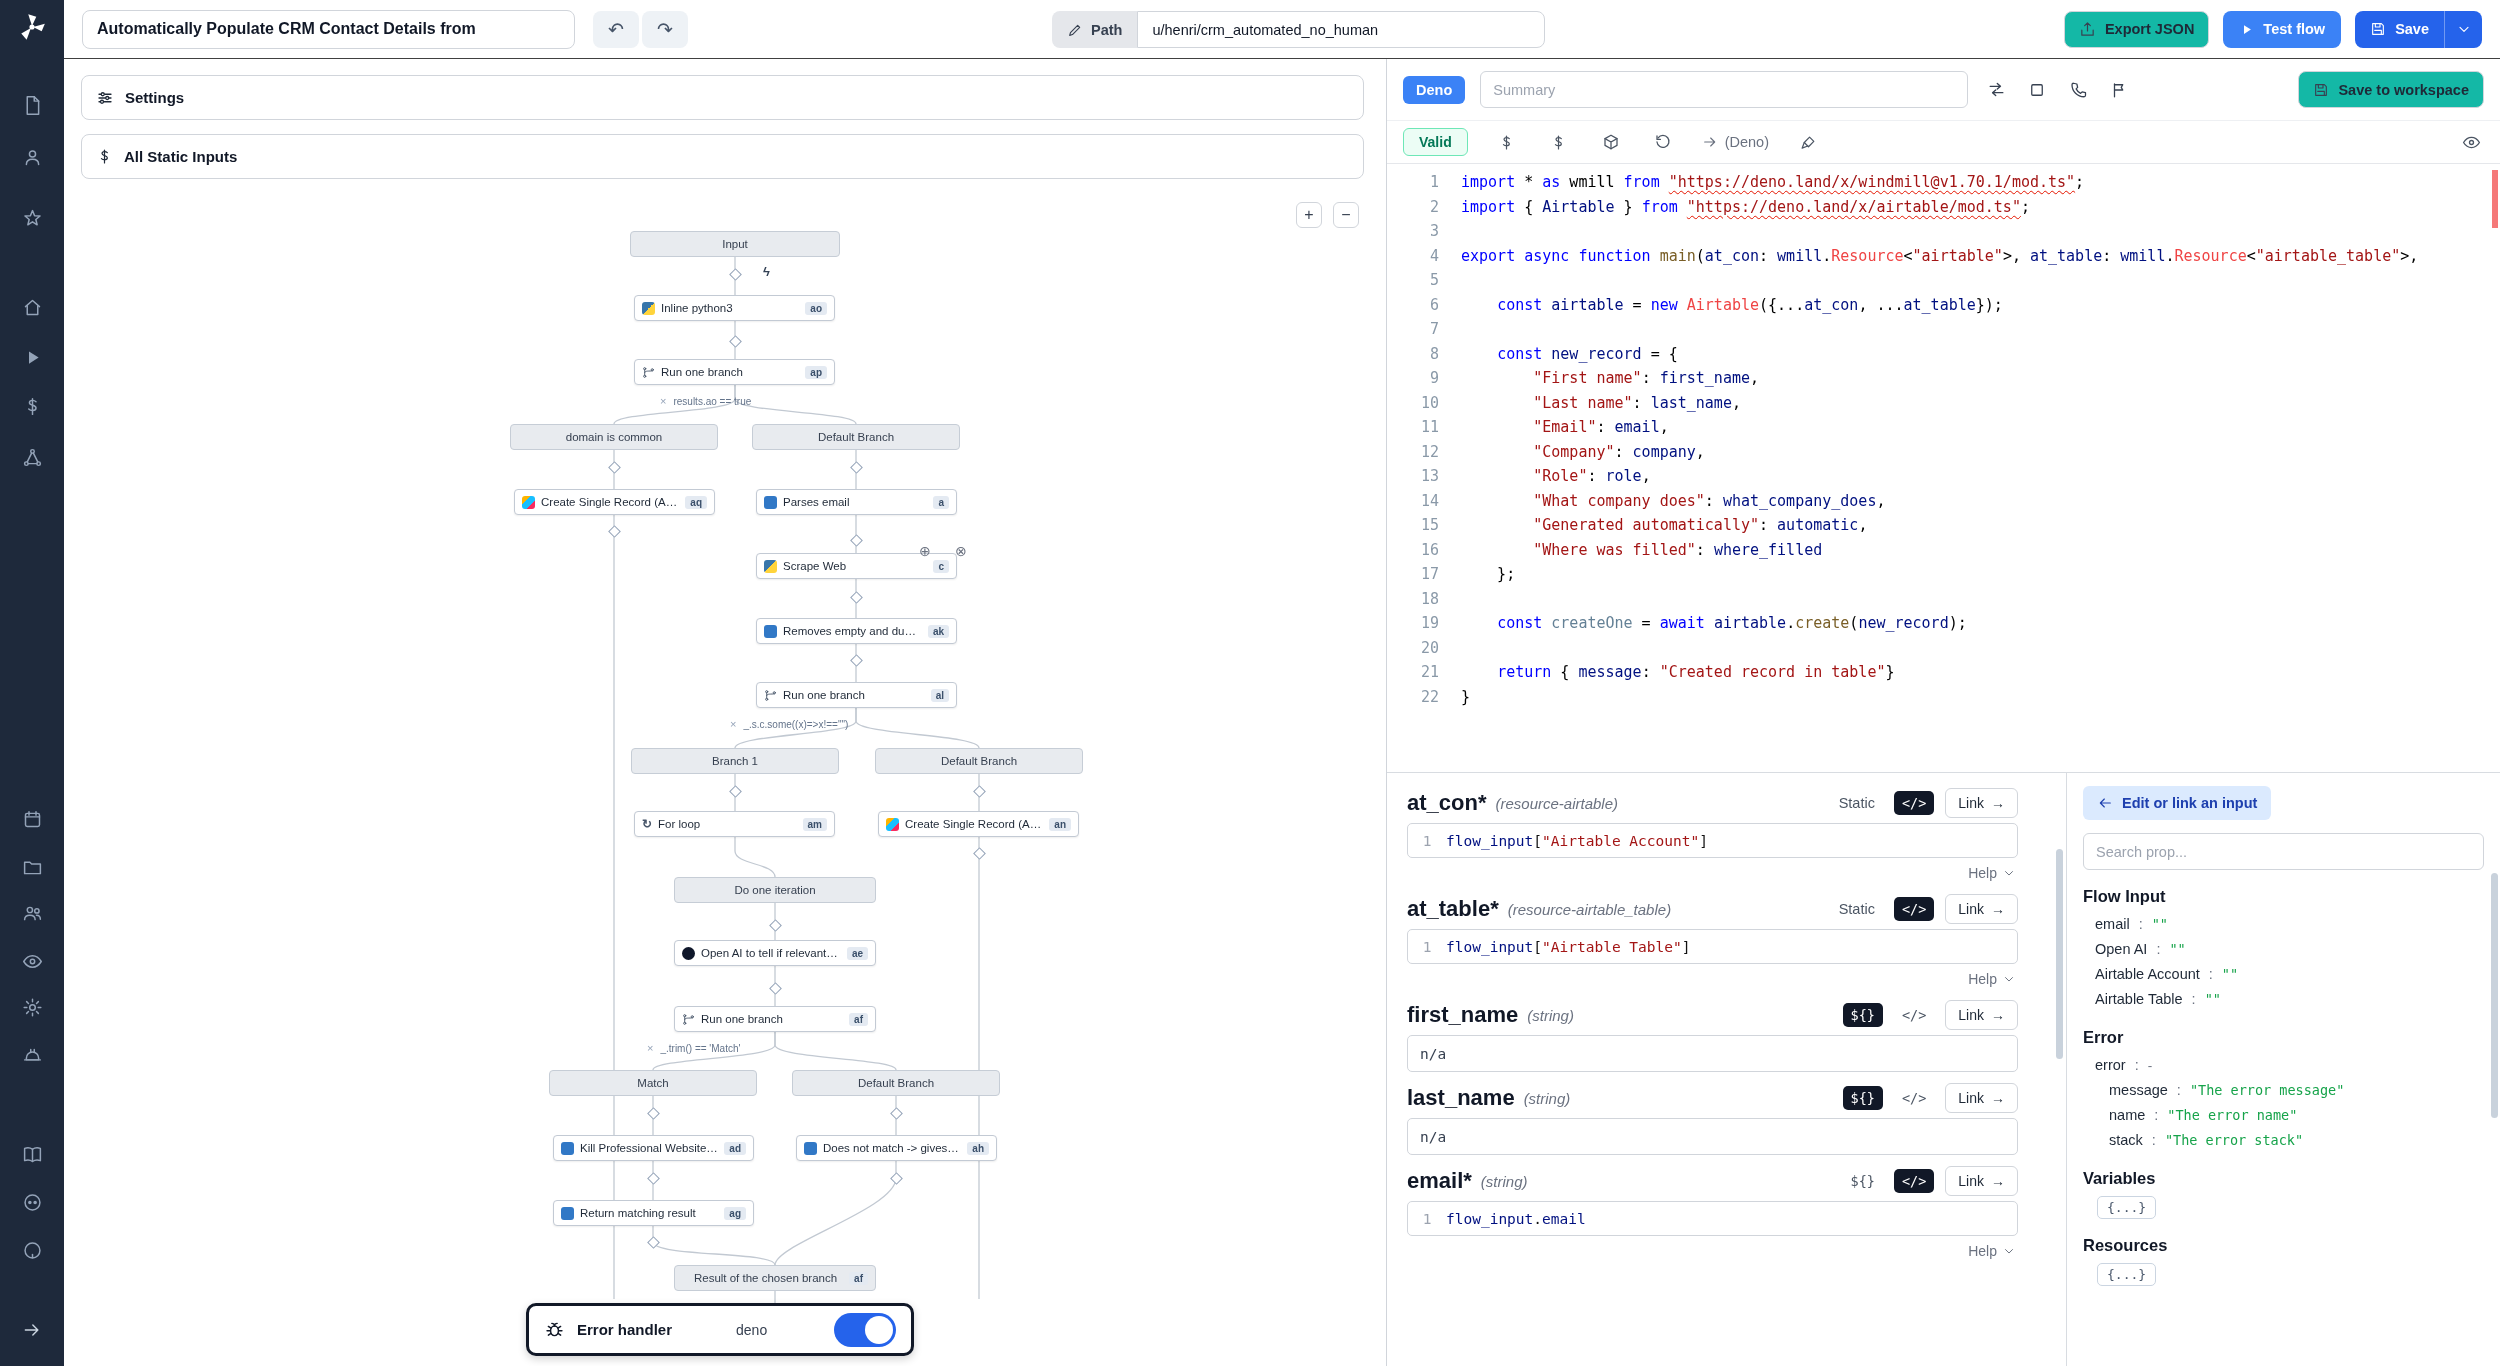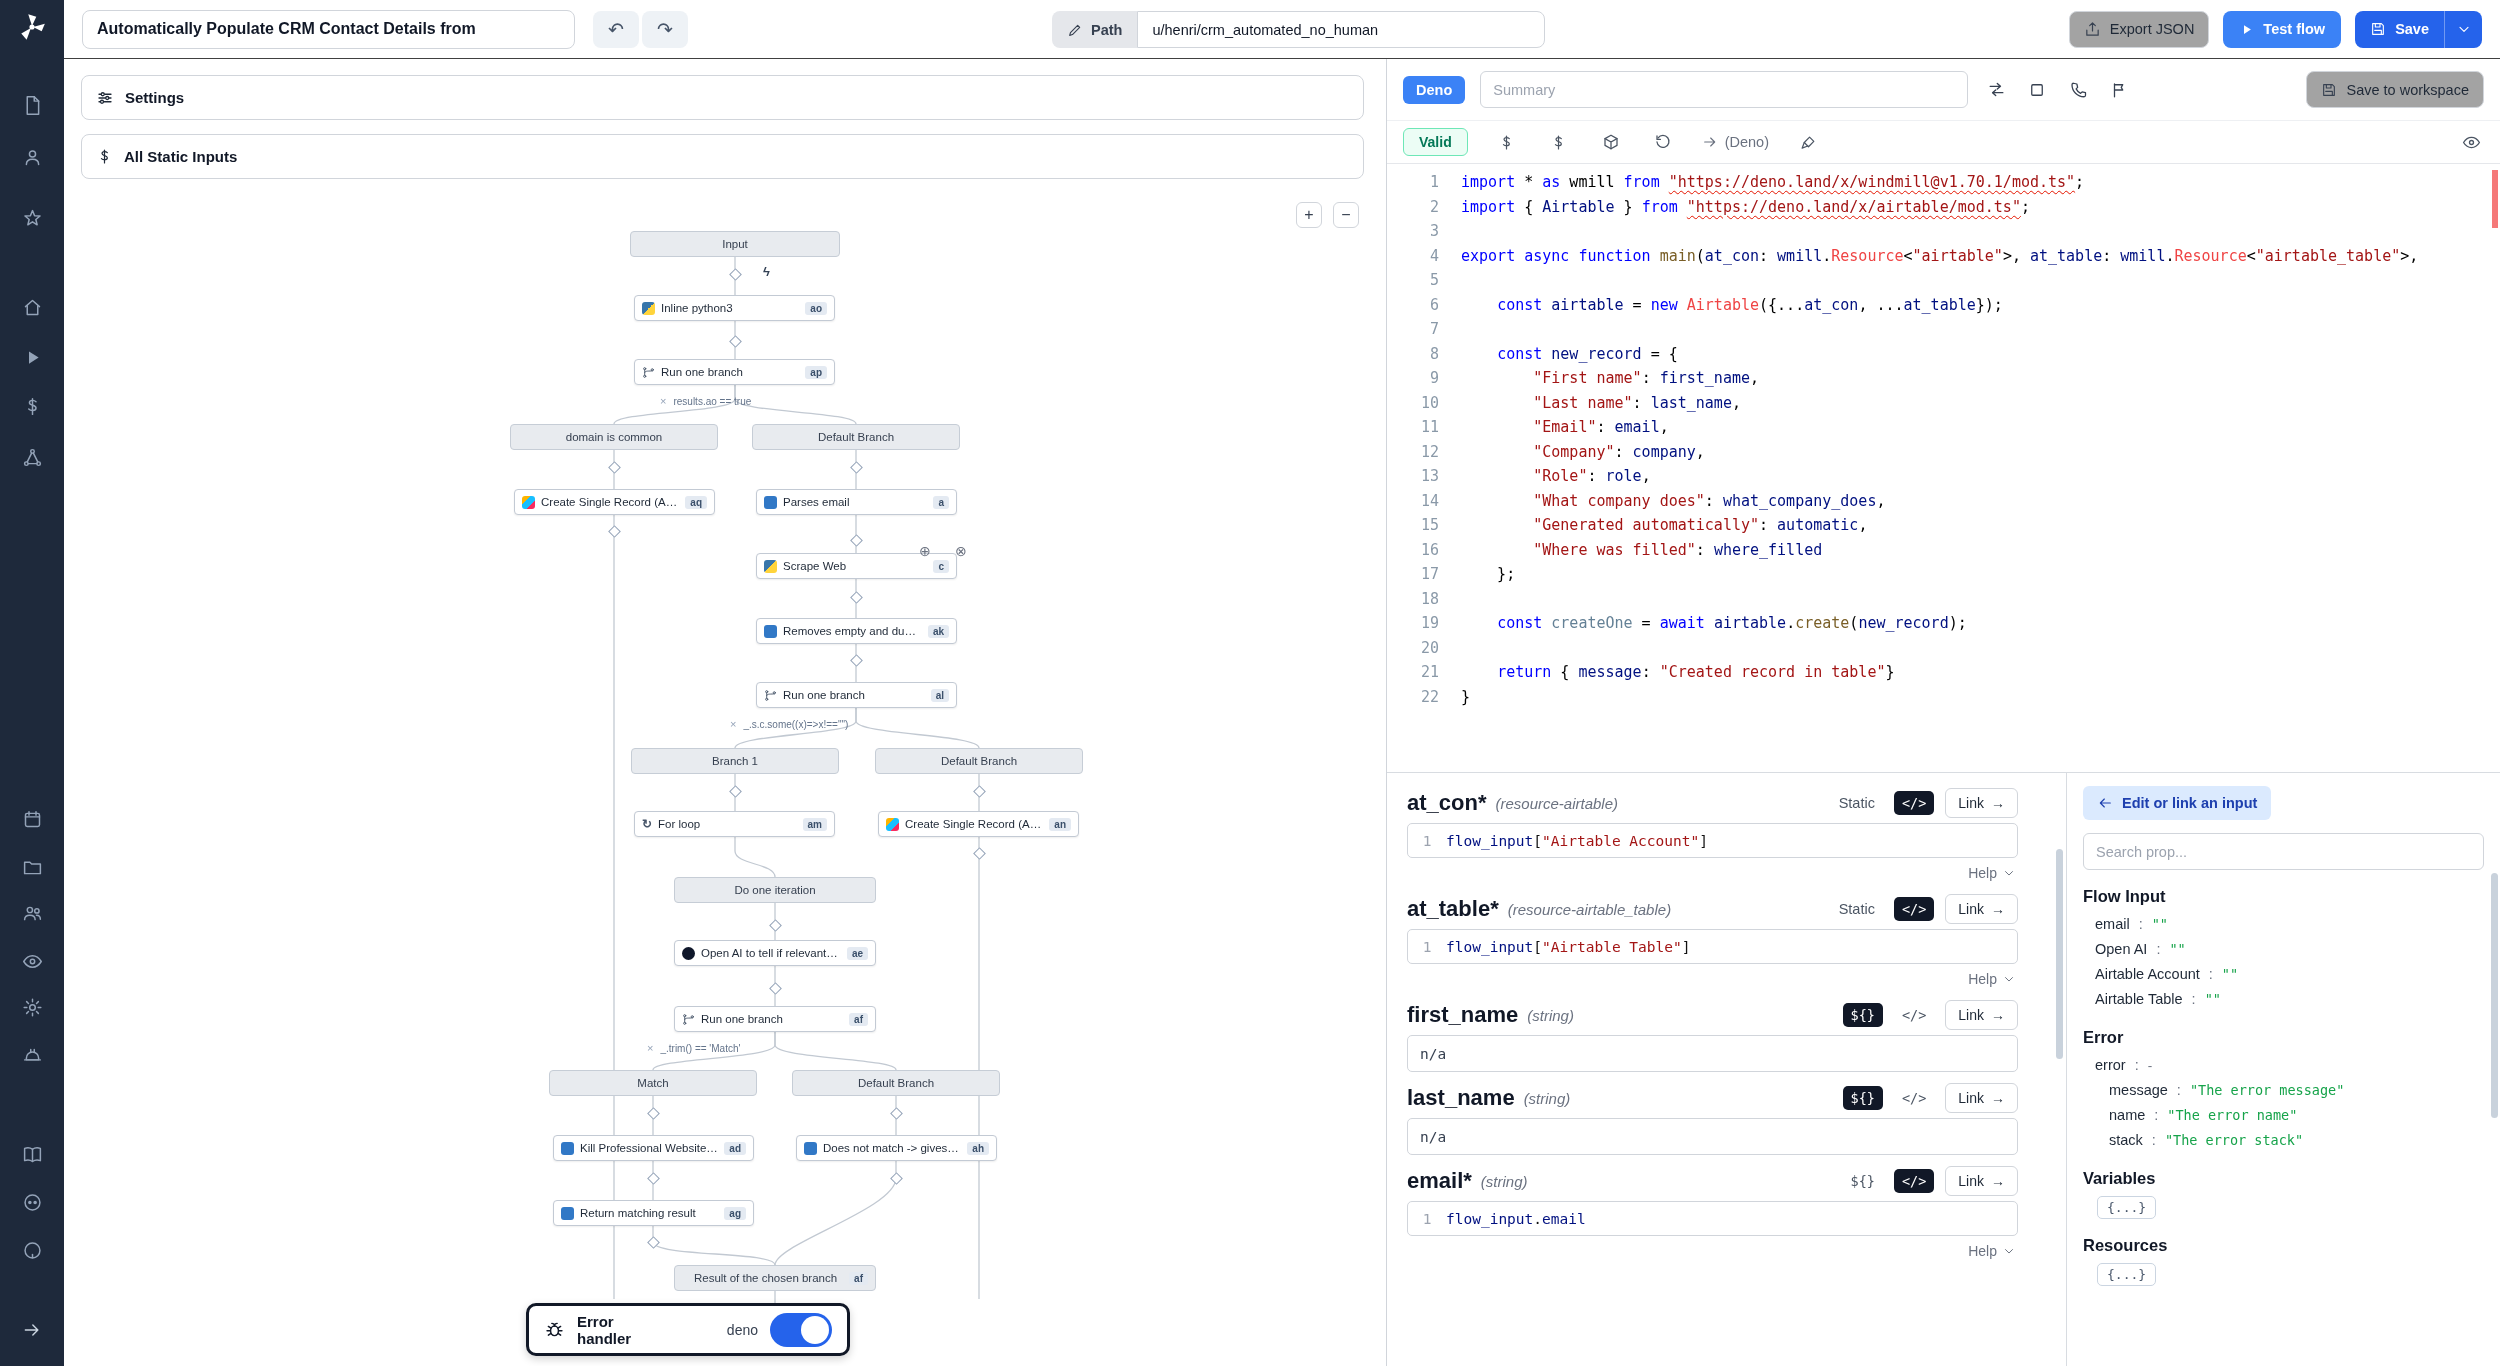--- a/index.html
+++ b/index.html
@@ -15,21 +15,21 @@
   
   .main { flex:1; display:flex; flex-direction:column; min-width:0; }
   .topbar { height:59px; flex:none; display:flex; align-items:center; padding:0 18px; gap:18px; border-bottom:1px solid #404040; position:relative; background:#fff; }
   .title-box { width:493px; height:39px; border:1px solid #d1d5db; border-radius:8px; display:flex; align-items:center; padding:0 14px; font-weight:700; font-size:16px; white-space:nowrap; overflow:hidden; }
   .undo-redo { display:flex; gap:3px; }
   .undo-redo button { width:46px; height:37px; background:#eef2f6; border:none; border-radius:8px; font-size:19px; color:#475569; cursor:pointer; }
   .path-group { position:absolute; left:988px; top:11px; height:37px; display:flex; }
   .path-label { background:#e5e7eb; border-radius:8px 0 0 8px; display:flex; align-items:center; gap:8px; padding:0 15px; font-weight:600; font-size:14.5px; color:#374151; }
   .path-value { width:408px; border:1px solid #d1d5db; border-radius:0 8px 8px 0; display:flex; align-items:center; padding:0 14px; font-size:14.5px; color:#111827; background:#fff; }
   .topbar-right { margin-left:auto; display:flex; gap:14px; align-items:center; }
-  .btn-outline { height:37px; border:1px solid #d1d5db; border-radius:8px; background:#a3a3a3; display:flex; align-items:center; gap:9px; padding:0 14px; font-size:14.5px; font-weight:400; color:#1f2937; cursor:pointer; font-family:inherit; }
+  .btn-outline { height:37px; border:1px solid #d1d5db; border-radius:8px; background:#14b8a6; display:flex; align-items:center; gap:9px; padding:0 14px; font-size:14.5px; font-weight:700; color:#1f2937; cursor:pointer; font-family:inherit; }
   .btn-blue { height:37px; background:#3b82f6; color:#fff; border:none; border-radius:8px; display:flex; align-items:center; gap:9px; padding:0 16px; font-size:14.5px; font-weight:600; cursor:pointer; font-family:inherit; }
   .save-group { display:flex; height:37px; border-radius:8px; overflow:hidden; }
   .save-main { background:#2563eb; color:#fff; border:none; display:flex; align-items:center; gap:9px; padding:0 15px; font-size:14.5px; font-weight:600; cursor:pointer; font-family:inherit; }
   .save-caret { background:#2563eb; border:none; border-left:1px solid rgba(255,255,255,.35); width:38px; display:flex; align-items:center; justify-content:center; cursor:pointer; }
 
   .content { flex:1; display:flex; min-height:0; }
 
   
   .flow-panel { width:1323px; flex:none; position:relative; background:#fff; border-right:1px solid #d1d5db; overflow:hidden; }
   .fbar { position:absolute; left:17px; width:1283px; height:45px; border:1px solid #d1d5db; border-radius:8px; display:flex; align-items:center; gap:11px; padding:0 14px; font-size:15px; font-weight:600; color:#111827; background:#fff; cursor:pointer; }
@@ -47,21 +47,21 @@
   .nic.python { background:linear-gradient(135deg,#3776ab 50%,#ffd43b 50%); }
   .nic.airtable { background:linear-gradient(135deg,#fcb400 33%,#18bfff 33% 66%,#f82b60 66%); border-radius:3px; }
   .nic.openai { background:#0f172a; border-radius:50%; }
   .nic.code { background:#3178c6; }
   .nic.glyph { background:none; width:auto; font-size:12px; color:#475569; font-weight:700; line-height:13px; }
   .diamond { position:absolute; width:9px; height:9px; background:#fff; border:1.4px solid #94a3b8; transform:rotate(45deg); }
   .condlbl { position:absolute; font-size:10px; color:#64748b; white-space:nowrap; }
   .condlbl .x { color:#94a3b8; margin-right:7px; font-size:11px; }
   .floatic { position:absolute; font-size:14px; color:#6b7280; cursor:pointer; }
   .bolt { position:absolute; font-size:13px; font-weight:700; color:#334155; }
-  .error-handler { position:absolute; left:462px; top:1244px; width:324px; height:53px; background:#fff; border:3px solid #111827; border-radius:10px; display:flex; align-items:center; gap:12px; padding:0 15px; box-shadow:0 3px 8px rgba(0,0,0,.18); cursor:pointer; }
+  .error-handler { position:absolute; left:462px; top:1244px; width:388px; height:53px; background:#fff; border:3px solid #111827; border-radius:10px; display:flex; align-items:center; gap:12px; padding:0 15px; box-shadow:0 3px 8px rgba(0,0,0,.18); cursor:pointer; }
   .eh-label { font-weight:700; font-size:15px; }
   .eh-runtime { color:#374151; font-size:14px; margin-left:52px; }
   .toggle { margin-left:auto; width:62px; height:34px; background:#2563eb; border-radius:17px; position:relative; cursor:pointer; flex:none; }
   .toggle .knob { position:absolute; right:3px; top:3px; width:28px; height:28px; background:#fff; border-radius:50%; }
 
   
   .right-panel { flex:1; display:flex; flex-direction:column; min-width:0; }
   .ed-toolbar1 { height:61px; flex:none; display:flex; align-items:center; padding:0 16px; gap:15px; }
   .deno-badge { background:#3b82f6; color:#fff; border-radius:6px; padding:6px 13px; font-size:14.5px; font-weight:600; }
   .summary-input { width:488px; height:37px; border:1px solid #d1d5db; border-radius:6px; padding:0 12px; font-size:14.5px; font-family:inherit; color:#111827; }

